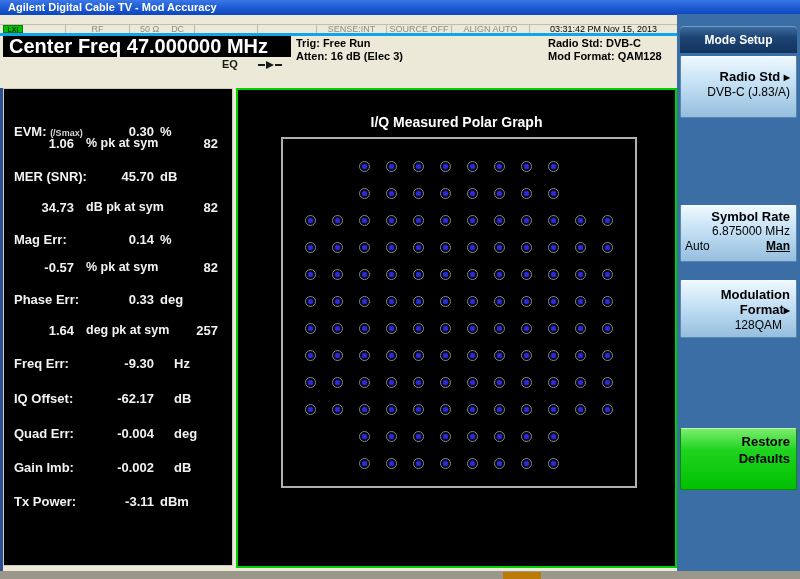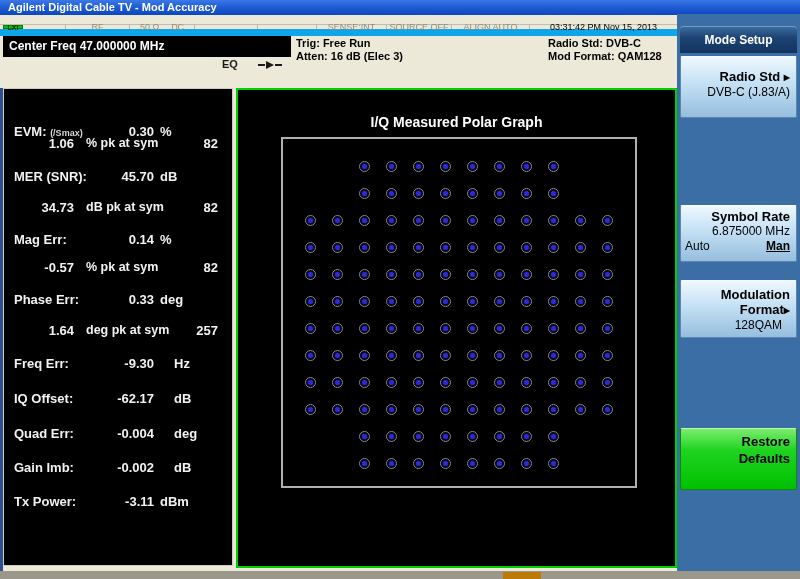--- a/index.html
+++ b/index.html
@@ -13,35 +13,35 @@
   
   .titlebar {
     position:absolute; left:0; top:0; width:800px; height:15px;
     background:linear-gradient(180deg,#3a78e8 0%,#1c58d0 55%,#0d47c0 100%);
     color:#fff; font-size:11px; font-weight:bold;
     line-height:15px; padding-left:8px;
   }
   
   .statusrow {
     position:absolute; left:0; top:24px; width:677px; height:12px;
-    border-top:1px solid #c2beae; border-bottom:7px solid #0ea5e9;
+    border-top:1px solid #c2beae; border-bottom:3px solid #0ea5e9;
     display:flex; align-items:center;
     font-size:9px; color:#8f8d7f;
   }
   .seg { height:100%; display:flex; align-items:center; justify-content:center;
          border-right:1px solid #bdb9a8; }
   .lxi {
     width:20px; background:#00c000; color:#063; border:1px solid #0a7a0a;
     font-size:7px; font-weight:bold; color:#003a00; justify-content:center;
   }
   .seg.time { color:#000; }
   
   .centerfreq {
     position:absolute; left:3px; top:36px; width:288px; height:21px;
-    background:#000; color:#fff; font-size:12px; font-weight:bold;
+    background:#000; color:#fff; font-size:20px; font-weight:bold;
     line-height:21px; padding-left:6px; white-space:nowrap;
   }
   .eq-label { position:absolute; left:222px; top:58px; font-size:11px; font-weight:bold; color:#1a1a1a; }
   .eq-arrow { position:absolute; left:258px; top:61px; }
   
   .siginfo { position:absolute; font-size:11px; font-weight:bold; color:#000; line-height:13px; white-space:nowrap; }
   .siginfo.c1 { left:296px; top:37px; }
   .siginfo.c2 { left:548px; top:37px; }
   
   .leftpanel {

